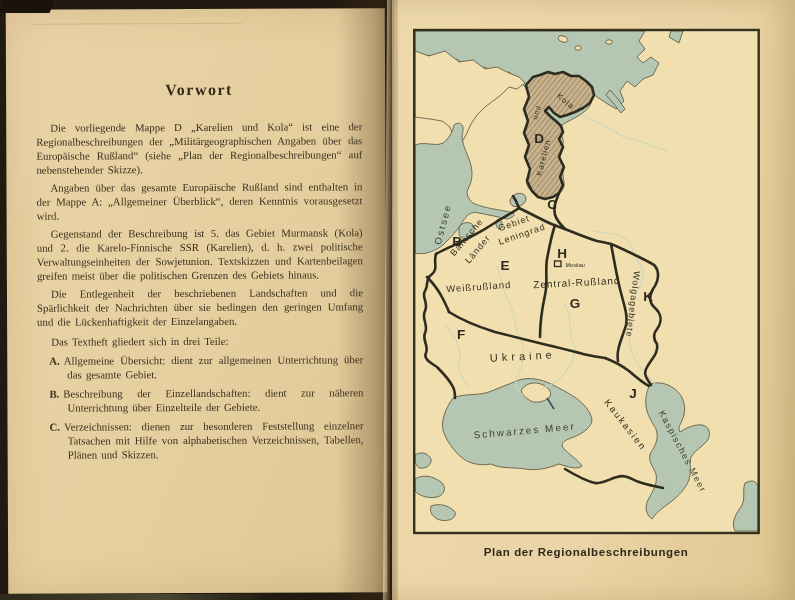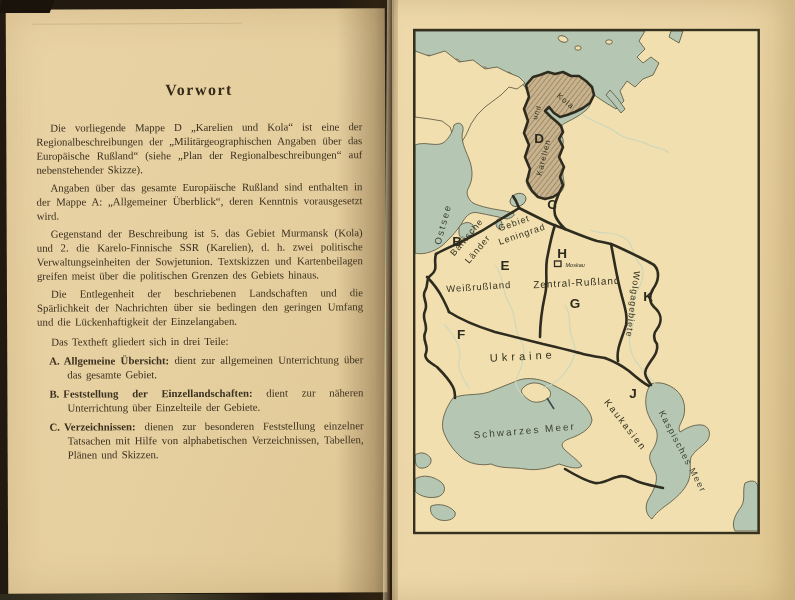--- a/index.html
+++ b/index.html
@@ -15,21 +15,21 @@
   .textblock{position:absolute;left:30px;top:72px;width:326px;color:#3b3120;}
   .title{font-weight:bold;font-size:16px;letter-spacing:1.5px;text-align:center;
     margin:0 0 22px 0;color:#352b1a;}
   .para{font-size:10.8px;line-height:13.9px;text-align:justify;margin:0 0 4.5px 0;
     text-indent:14px;word-spacing:1.5px;}
   .para .b{font-weight:normal;}
   .lead{margin:6px 0 5px 0;}
   .item{font-size:10.8px;line-height:13.9px;text-align:justify;margin:0 0 5px 0;
     padding-left:30px;text-indent:-18px;word-spacing:1.5px;}
   .item .lbl{font-weight:bold;padding-right:4px;}
-  .item .hd{font-weight:bold;}
+  .item .hd{font-weight:normal;}
   
   .gutter{position:absolute;top:0;left:336px;width:62px;height:600px;
     background:linear-gradient(90deg,rgba(90,65,30,0) 0%,rgba(80,55,25,.28) 62%,rgba(60,40,18,.42) 82%,rgba(80,55,25,.15) 100%);z-index:3;}
   .crease{position:absolute;top:0;left:385px;width:7px;height:600px;
     background:linear-gradient(90deg,rgba(250,235,195,.55),rgba(120,90,45,.25));
     transform:rotate(.4deg);z-index:4;}
   .corner-dark-tl{position:absolute;left:0;top:0;width:52px;height:13px;background:#1a130b;
     transform:skewX(-20deg);z-index:2;}
   .edge-dark-bottom{position:absolute;left:0;bottom:0;width:270px;height:6px;
     background:linear-gradient(90deg,#2e2a1c,#4a4630 60%,rgba(74,70,48,0));z-index:2;}
@@ -62,21 +62,21 @@
   <div class="page-left">
     <div class="faintline"></div>
     <div class="textblock">
       <h1 class="title">Vorwort</h1>
       <p class="para">Die vorliegende Mappe D „Karelien und Kola“ ist eine der Regionalbeschreibungen der „Militärgeographischen Angaben über das Europäische Rußland“ (siehe „Plan der Regionalbeschreibungen“ auf nebenstehender Skizze).</p>
       <p class="para">Angaben über das gesamte Europäische Rußland sind enthalten in der Mappe A: „Allgemeiner Überblick“, deren Kenntnis vorausgesetzt wird.</p>
       <p class="para"><span>Gegenstand der Beschreibung ist 5. das </span><span class="b">Gebiet Murmansk</span><span> (Kola) und 2. die </span><span class="b">Karelo-Finnische SSR</span><span> (Karelien), d. h. zwei politische Verwaltungseinheiten der Sowjetunion. Textskizzen und Kartenbeilagen greifen meist über die politischen Grenzen des Gebiets hinaus.</span></p>
       <p class="para">Die Entlegenheit der beschriebenen Landschaften und die Spärlichkeit der Nachrichten über sie bedingen den geringen Umfang und die Lückenhaftigkeit der Einzelangaben.</p>
       <p class="para lead">Das Textheft gliedert sich in drei Teile:</p>
       <p class="item"><span class="lbl">A.</span><span class="hd">Allgemeine Übersicht:</span><span> dient zur allgemeinen Unterrichtung über das gesamte Gebiet.</span></p>
-      <p class="item"><span class="lbl">B.</span><span class="hd">Feststellung der Einzellandschaften:</span><span> dient zur näheren Unterrichtung über Einzelteile der Gebiete.</span></p>
+      <p class="item"><span class="lbl">B.</span><span class="hd">Beschreibung der Einzellandschaften:</span><span> dient zur näheren Unterrichtung über Einzelteile der Gebiete.</span></p>
       <p class="item"><span class="lbl">C.</span><span class="hd">Verzeichnissen:</span><span> dienen zur besonderen Feststellung einzelner Tatsachen mit Hilfe von alphabetischen Verzeichnissen, Tabellen, Plänen und Skizzen.</span></p>
     </div>
   </div>
 
   <div class="page-right"></div>
 
   <div class="map-wrap">
   <svg width="354" height="511" viewBox="0 0 354 511" xmlns="http://www.w3.org/2000/svg">
     <defs>
       <pattern id="hatch" patternUnits="userSpaceOnUse" width="4" height="4" patternTransform="rotate(38)">
@@ -170,19 +170,20 @@
       <text class="mname" style="font-size:9px" x="217" y="277" transform="rotate(97 217 277)">Wolgagebiete</text>
       <text class="mname" style="font-size:9.5px;letter-spacing:2px" x="210" y="400" transform="rotate(52 210 400)">Kaukasien</text>
       <text class="sea-name" style="font-size:10px" x="112" y="407" transform="rotate(-5 112 407)">Schwarzes Meer</text>
       <text class="sea-name" style="font-size:9px;letter-spacing:1.5px" x="267" y="426" transform="rotate(62 267 426)">Kaspisches Meer</text>
     </g>
 
     <rect x="1.2" y="3" width="344.5" height="503" fill="none" stroke="#35311f" stroke-width="2.4"></rect>
   </svg>
   </div>
 
+  <div class="caption">Plan der Regionalbeschreibungen</div>
 
   <div class="gutter"></div>
   <div class="crease"></div>
   <div class="corner-dark-tl"></div>
   <div class="edge-dark-bottom"></div>
 
 </div>
 
 </body></html>

